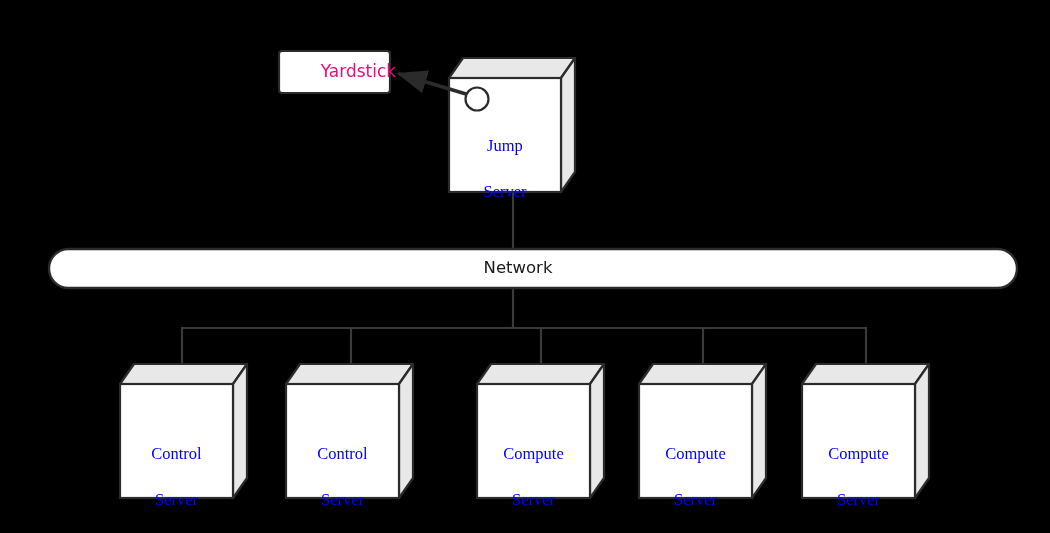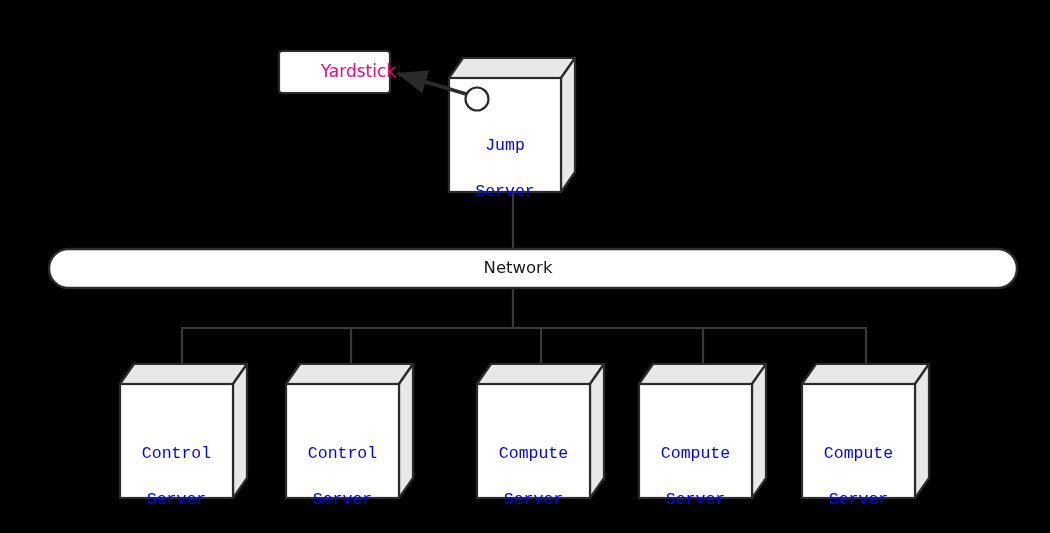--- a/index.html
+++ b/index.html
@@ -23,21 +23,21 @@
     height: 533px;
   }
   .label-overlay {
     position: absolute;
     pointer-events: none;
   }
   .node-label {
     position: absolute;
     text-align: center;
     color: #0000ff;
-    font-family: Liberation Mono, monospace;
+    font-family: Liberation Serif, serif;
     font-size: 16.5px;
     line-height: 23px;
     white-space: pre-line;
   }
   .pill-label {
     position: absolute;
     text-align: center;
     color: #1a1a1a;
     font-family: "DejaVu Sans", sans-serif;
     font-size: 16.5px;

